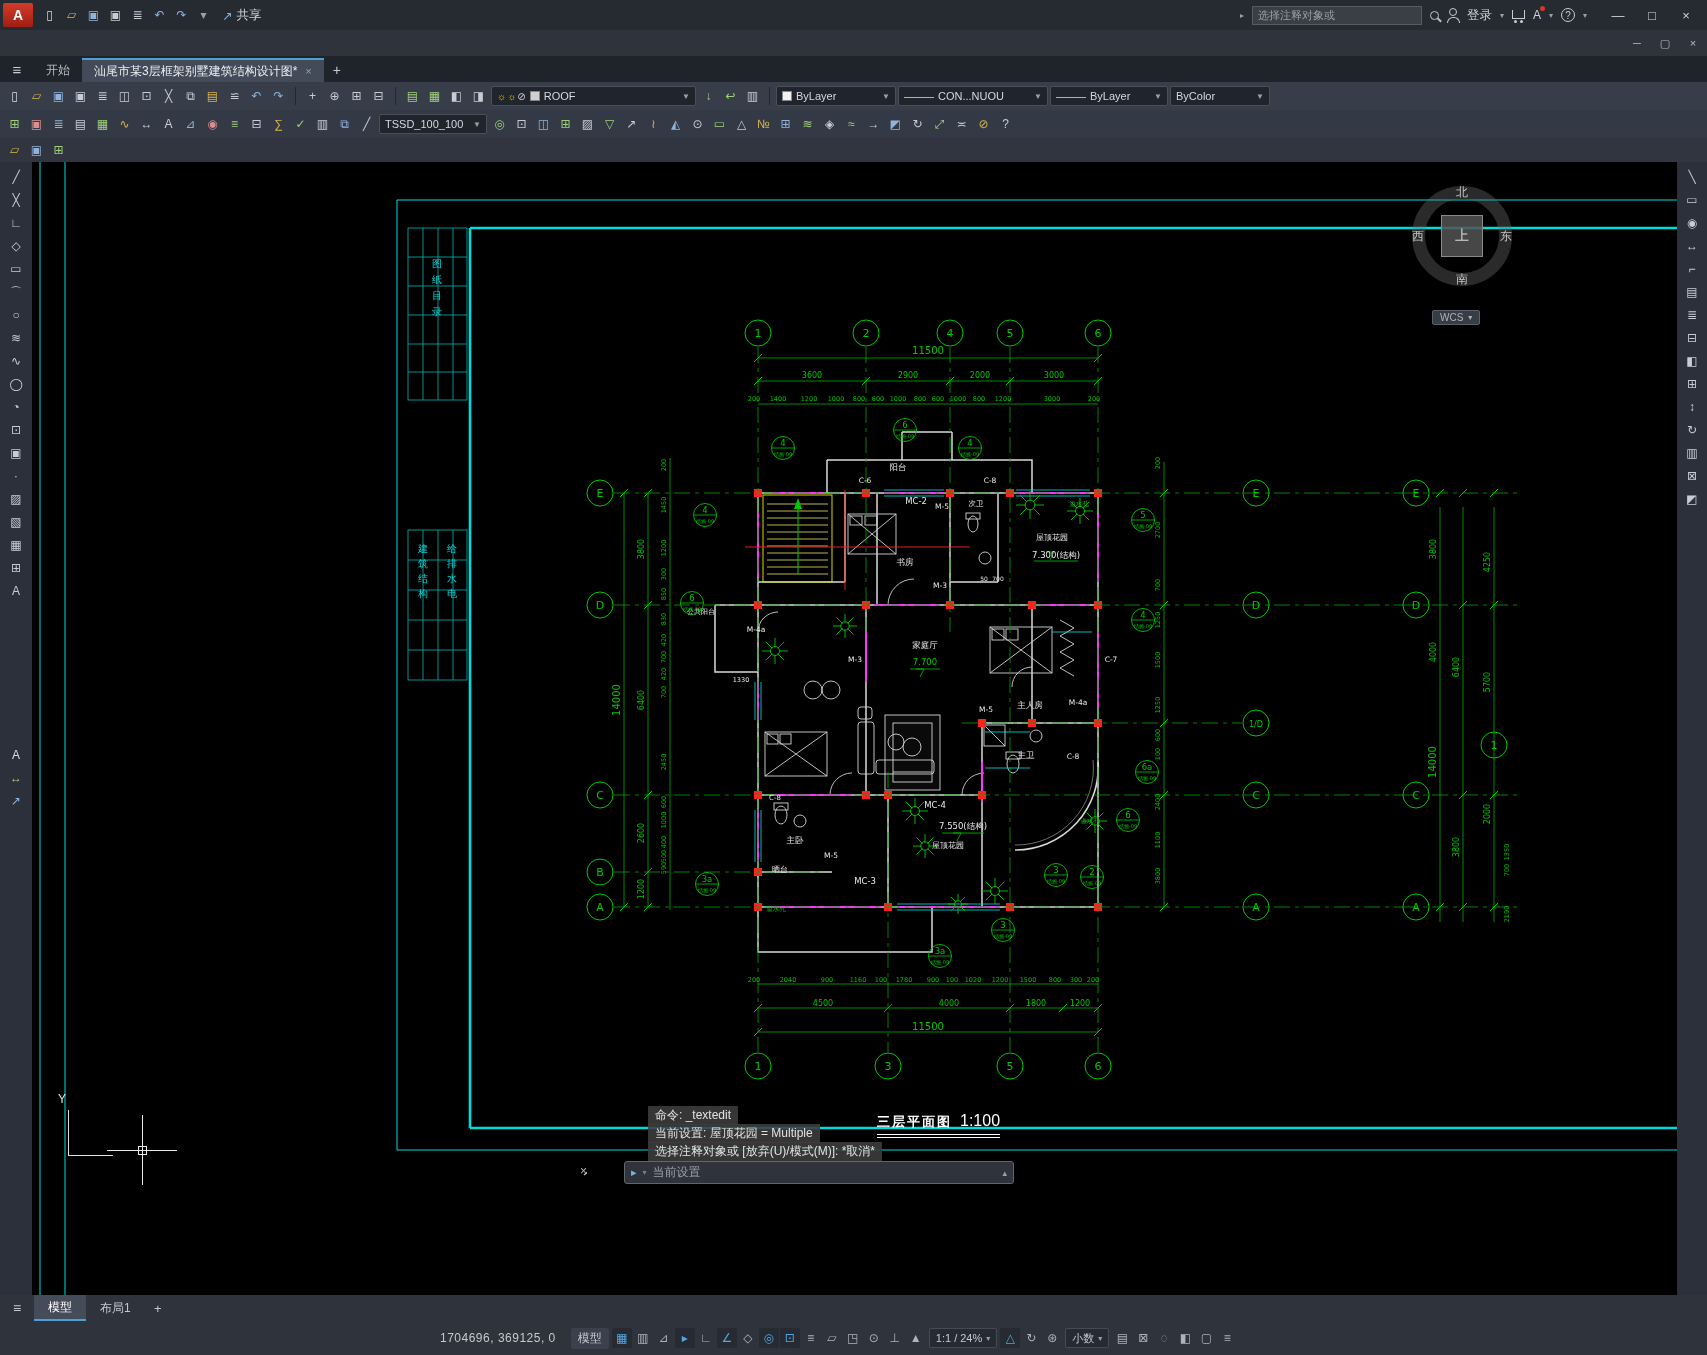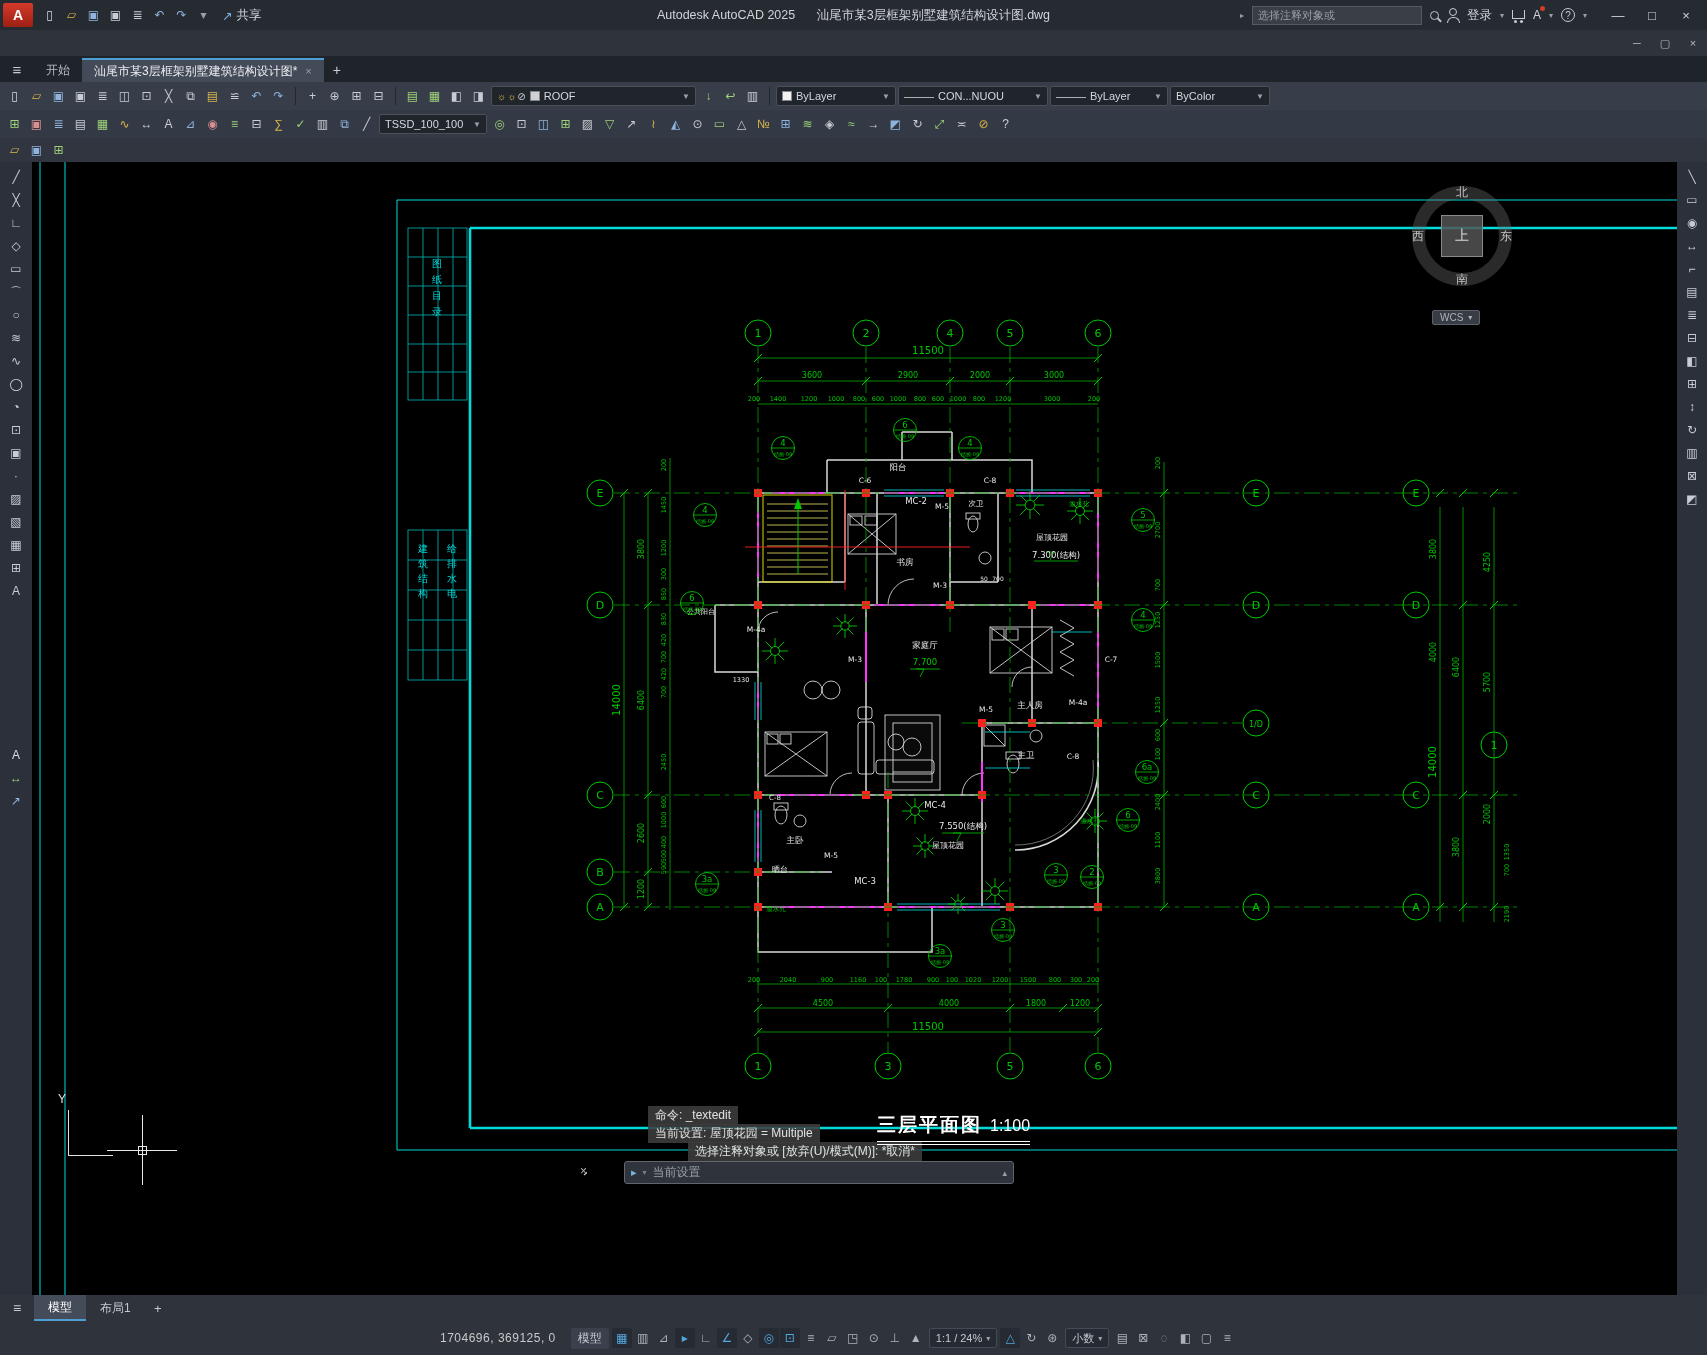--- a/index.html
+++ b/index.html
@@ -85,21 +85,21 @@
   
   .ch-h{position:absolute;left:75px;top:988px;width:70px;height:1px;background:#e8e8e8;}
   .ch-v{position:absolute;left:110px;top:953px;width:1px;height:70px;background:#e8e8e8;}
   .ch-box{position:absolute;left:106px;top:984px;width:9px;height:9px;border:1px solid #e8e8e8;background:transparent;}
   .ucs-y{position:absolute;left:36px;top:948px;width:1px;height:45px;background:#e0e0e0;}
   .ucs-x{position:absolute;left:36px;top:993px;width:45px;height:1px;background:#e0e0e0;}
   .ucs-lab{position:absolute;left:26px;top:930px;color:#e0e0e0;font-size:12px;}
 
   .plan-title{position:absolute;left:845px;top:950px;color:#fff;display:flex;align-items:baseline;gap:8px;border-bottom:1px solid #fff;padding-bottom:3px;}
   .plan-title::after{content:"";position:absolute;left:0;right:0;bottom:-4px;height:1px;background:#fff;}
-  .plan-title .t{font-size:19px;font-weight:bold;letter-spacing:2px;}
+  .plan-title .t{font-size:13px;font-weight:bold;letter-spacing:2px;}
   .plan-title .s{font-size:16px;}
 
   
   .modeltabs{height:26px;background:#2e333c;display:flex;align-items:center;color:#c4c8d0;font-size:12px;flex:0 0 auto;}
   .mt-menu{width:34px;text-align:center;font-size:14px;}
   .mtab{padding:0 14px;height:100%;display:flex;align-items:center;}
   .mtab.active{background:#454c59;color:#fff;border-bottom:2px solid #4d9fd4;}
   .mt-plus{width:26px;text-align:center;font-size:13px;}
 
   
@@ -123,24 +123,20 @@
         <div class="tbi" style="color: rgb(143, 179, 221);">▣</div>
         <div class="tbi" style="color: rgb(200, 204, 212);">▣</div>
         <div class="tbi" style="color: rgb(200, 204, 212);">≣</div>
         <div class="tbi" style="color: rgb(143, 179, 221);">↶</div>
         <div class="tbi" style="color: rgb(143, 179, 221);">↷</div>
         <div class="tbi" style="color: rgb(154, 160, 168);">▾</div>
       </div>
     <div class="share">
       <span style="color:#7ab3e0;">↗</span>
       <span>共享</span>
-    </div>
-    <div class="title-center">
-      <b>Autodesk AutoCAD 2025</b>
-      <span>汕尾市某3层框架别墅建筑结构设计图.dwg</span>
     </div>
     <div class="tb-right">
       <span class="caret">▸</span>
       <div class="searchbox">
         <span>选择注释对象或</span>
       </div>
       <span class="lens"></span>
       <span class="person"></span>
       <span>登录</span>
       <span class="caret">▾</span>
@@ -893,21 +889,21 @@
         <div class="comp-lab comp-e">东</div>
         <div class="comp-center">上</div>
       </div>
       <div class="wcs">
         <span>WCS</span>
         <span style="font-size:8px;">▾</span>
       </div>
 
       <div class="cmdline" style="top:944px;"><span>命令: _textedit</span></div>
       <div class="cmdline" style="top:962px;"><span>当前设置: 屋顶花园 = Multiple</span></div>
-      <div class="cmdline" style="top:980px;margin-left:40px;"><span>选择注释对象或 [放弃(U)/模式(M)]: *取消*</span></div>
+      <div class="cmdline" style="top:980px;"><span>选择注释对象或 [放弃(U)/模式(M)]: *取消*</span></div>
 
       <div class="cmd-tools">
         <span>×</span>
         <svg width="12" height="12">
             <path d="M8,2 a3,3 0 1 1 2,4 L4,11" stroke="#b8b8b8" stroke-width="1.4" fill="none"></path>
           </svg>
       </div>
       <div class="cmdbar">
         <span class="pr">▸</span>
         <span style="font-size:8px;color:#7a8088;">▾</span>

